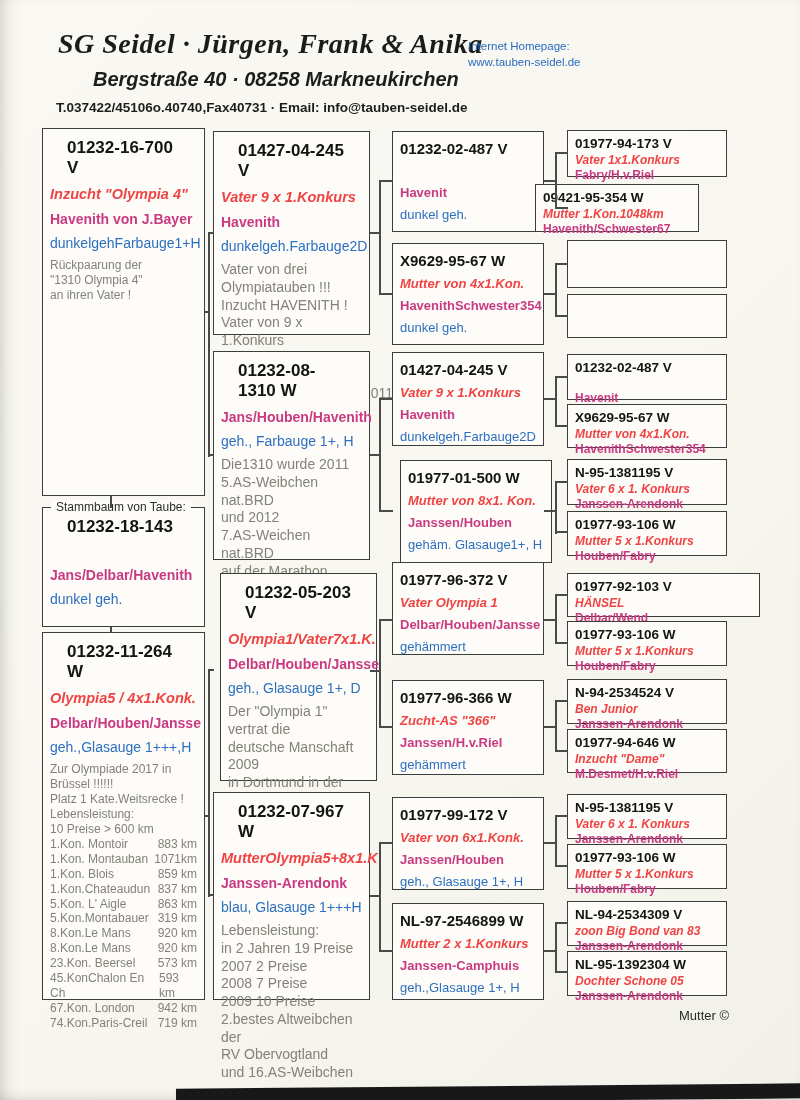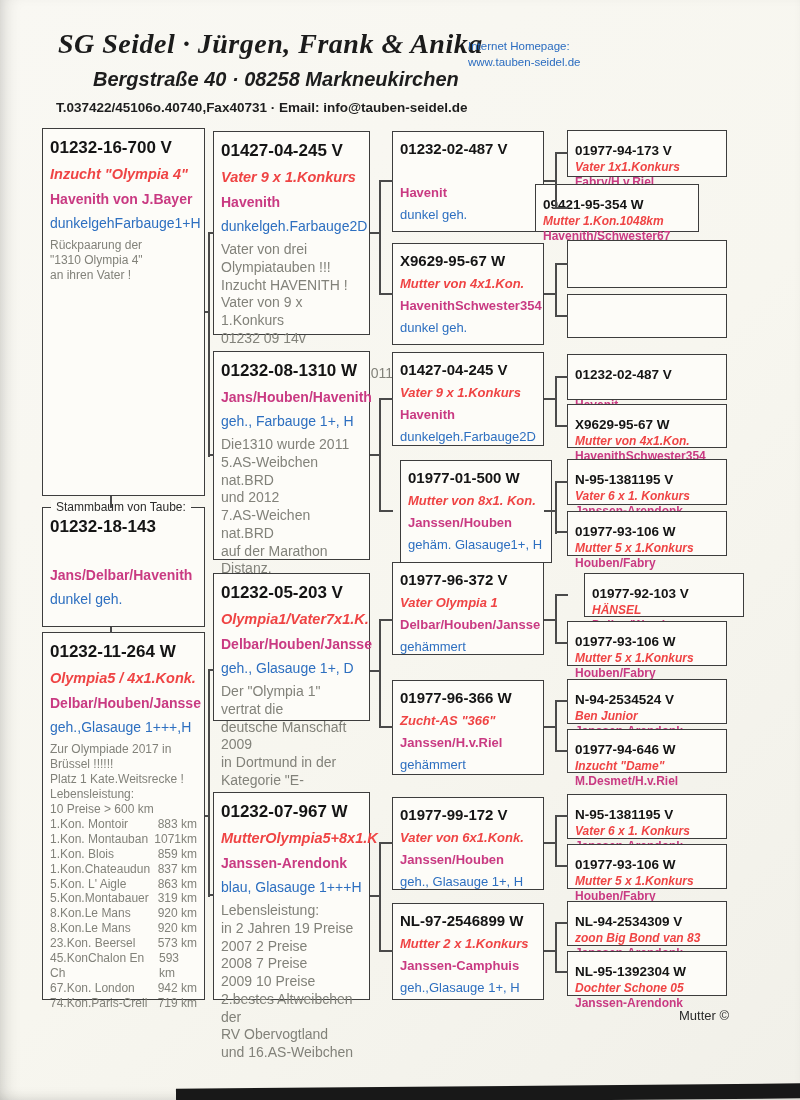--- a/index.html
+++ b/index.html
@@ -14,31 +14,31 @@
   .hd-addr{position:absolute;left:93px;top:68px;font-size:20px;font-weight:bold;font-style:italic;color:#1d1d1d;white-space:nowrap;}
   .hd-tel{position:absolute;left:56px;top:100px;font-size:13.5px;font-weight:bold;color:#1d1d1d;white-space:nowrap;}
   
   .b{position:absolute;box-sizing:border-box;background:#fdfcf8;border:1.6px solid #3d3d3d;padding:6px 7px;}
   .ring{font-weight:bold;color:#141414;}
   .ti{font-weight:bold;font-style:italic;color:#ef4444;}
   .ti:empty{min-height:1.05em;}
   .st{font-weight:bold;color:#c93a82;}
   .co{color:#2d6fc0;}
   .no{color:#82827a;white-space:pre-line;}
-  .c1 .ring,.c2 .ring{font-size:17px;margin:3px 0 8px;}
+  .c1 .ring,.c2 .ring{font-size:17px;margin:3px 17px 8px;}
   .c1 .ti,.c2 .ti{font-size:14.5px;margin-bottom:9px;}
   .c1 .st,.c2 .st{font-size:14px;margin-bottom:8px;}
   .c1 .co,.c2 .co{font-size:14px;margin-bottom:7px;}
   .c1 .no{font-size:12px;line-height:1.25;}
   .c2 .no{font-size:14px;line-height:1.27;}
   .c3 .ring{font-size:15px;margin:2px 0 7px;}
   .c3 .ti{font-size:13px;margin-bottom:7px;}
   .c3 .st{font-size:13px;margin-bottom:7px;}
   .c3 .co{font-size:13px;}
-  .c4{padding:11px 7px;}
+  .c4{padding:4px 7px;}
   .c4 .ring{font-size:13.5px;margin:1px 0 2px;}
   .c4 .ti{font-size:12px;margin-bottom:1px;}
   .c4 .st{font-size:12px;}
   .legend{position:absolute;top:-8px;left:8px;background:#fdfcf8;padding:0 5px;
     font-size:12px;color:#2c2c2c;white-space:nowrap;}
   .subjbox .ring{margin-bottom:30px;}
   .rrow{display:flex;justify-content:space-between;font-size:12px;line-height:1.24;color:#82827a;}
   .ln{position:absolute;background:#4a4a4a;}
   .credit{position:absolute;left:679px;top:1008px;font-size:13px;color:#2a2a2a;}
   .scanbar{position:absolute;left:176px;top:1086px;width:640px;height:15px;background:#181818;transform:rotate(-.5deg);}
@@ -155,21 +155,21 @@
     <div class="co">geh., Farbauge 1+, H</div>
     <div class="no">Die1310 wurde 2011
 5.AS-Weibchen nat.BRD
 und 2012
 7.AS-Weichen nat.BRD
 auf der Marathon Distanz.
 Dazu errang sie zwei
 1.Konkurse ab Le Mans am
 25.07.11 und 22.07.12  bei</div>
   </div>
-  <div class="b c2" style="left:213px;top:573px;width:157px;height:148px">
+  <div class="b c2" style="left:220px;top:573px;width:157px;height:208px">
     <div class="ring">01232-05-203 V</div>
     <div class="ti">Olympia1/Vater7x1.K.</div>
     <div class="st">Delbar/Houben/Jansse</div>
     <div class="co">geh., Glasauge 1+, D</div>
     <div class="no">Der "Olympia 1" vertrat die
 deutsche Manschaft 2009
 in Dortmund in der
 Kategorie "E-Marathon"!!!
 Folgende Kinder flogen
 1.Konkurse :
@@ -265,21 +265,21 @@
   <div class="b c4" style="left:567px;top:459px;width:160px;height:46px">
     <div class="ring">N-95-1381195 V</div>
     <div class="ti">Vater 6 x 1. Konkurs</div>
     <div class="st">Janssen-Arendonk</div>
   </div>
   <div class="b c4" style="left:567px;top:511px;width:160px;height:45px">
     <div class="ring">01977-93-106 W</div>
     <div class="ti">Mutter 5 x 1.Konkurs</div>
     <div class="st">Houben/Fabry</div>
   </div>
-  <div class="b c4" style="left:584px;top:573px;width:160px;height:44px">
+  <div class="b c4" style="left:567px;top:573px;width:193px;height:44px">
     <div class="ring">01977-92-103 V</div>
     <div class="ti">HÄNSEL</div>
     <div class="st">Delbar/Wend</div>
   </div>
   <div class="b c4" style="left:567px;top:621px;width:160px;height:45px">
     <div class="ring">01977-93-106 W</div>
     <div class="ti">Mutter 5 x 1.Konkurs</div>
     <div class="st">Houben/Fabry</div>
   </div>
   <div class="b c4" style="left:567px;top:679px;width:160px;height:45px">

